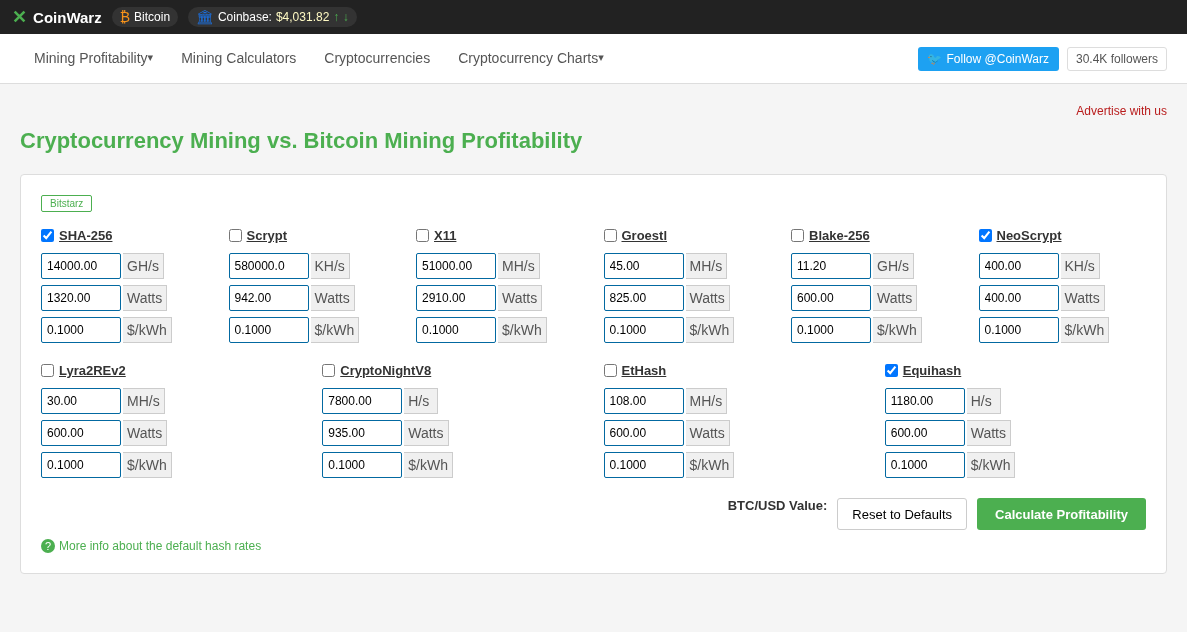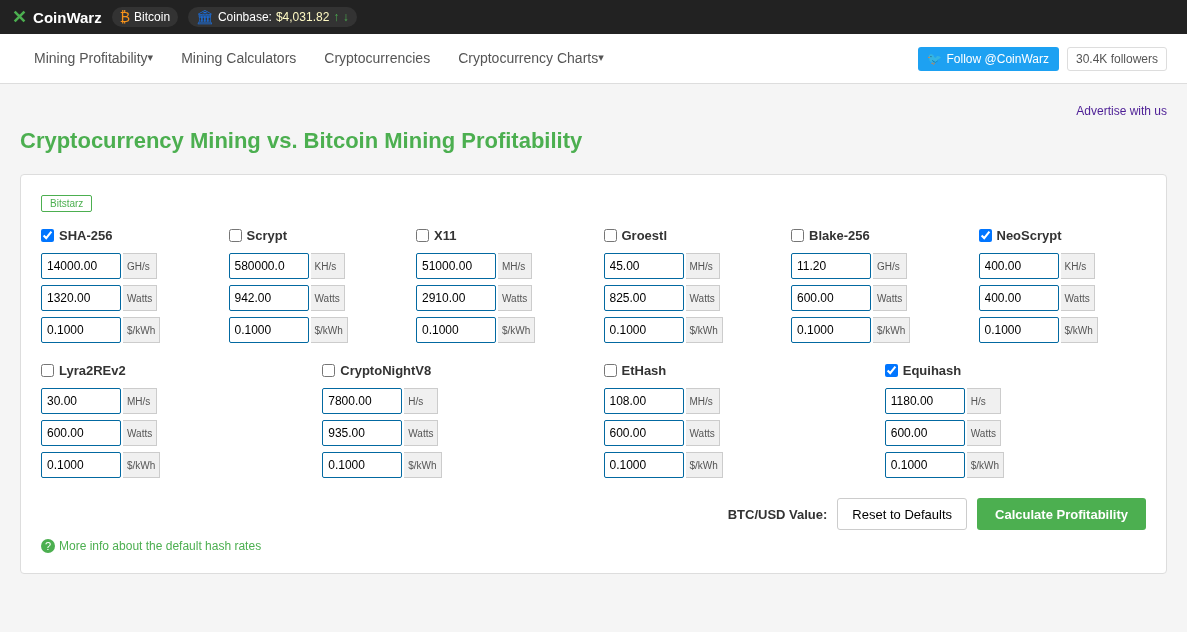--- a/index.html
+++ b/index.html
@@ -47,21 +47,21 @@
       padding: 5px 10px; font-size: 12px; cursor: pointer; display: flex; align-items: center; gap: 4px;
     }
     .followers-badge {
       background: #fff; border: 1px solid #ddd; border-radius: 3px;
       padding: 4px 8px; font-size: 12px; color: #555;
     }
 
     
     #main { padding: 20px; max-width: 1187px; }
 
-    .advertise-link { text-align: right; color: #4c1d95; font-size: 12px; margin-bottom: 10px; display: block; }
+    .advertise-link { text-align: right; color: #b91c1c; font-size: 12px; margin-bottom: 10px; display: block; }
 
     .page-title {
       color: #4caf50; font-size: 22px; font-weight: bold; margin-bottom: 20px;
     }
 
     
     #calc-panel {
       background: #fff; border: 1px solid #ddd; border-radius: 4px; padding: 20px;
       position: relative;
     }
@@ -72,45 +72,45 @@
     }
 
     .algo-grid {
       display: grid;
       grid-template-columns: repeat(6, 1fr);
       gap: 16px 20px;
       margin-bottom: 20px;
     }
 
     .algo-col { display: flex; flex-direction: column; gap: 6px; }
-    .algo-header { display: flex; align-items: center; gap: 5px; font-size: 13px; font-weight: bold; margin-bottom: 4px; }
+    .algo-header { display: flex; align-items: center; gap: 5px; font-size: 13px; font-weight: bold; margin-bottom: 4px; text-decoration: underline; }
     .algo-header input[type=checkbox] { width: 13px; height: 13px; }
 
     .input-row { display: flex; align-items: center; gap: 2px; }
     .input-row input[type=text] {
       width: 80px; border: 1px solid #0369a1; border-radius: 2px;
       padding: 3px 5px; font-size: 12px; height: 26px;
     }
     .input-row .unit {
-      font-size: 10px; color: #555; min-width: 34px;
+      font-size: 14px; color: #555; min-width: 34px;
       background: #f0f0f0; border: 1px solid #ccc; border-left: none;
       padding: 3px 4px; height: 26px; display: flex; align-items: center;
     }
 
     
     .algo-grid-2 {
       display: grid;
       grid-template-columns: repeat(4, 1fr);
       gap: 16px 20px;
       margin-bottom: 20px;
     }
 
     
     .bottom-row {
-      display: flex; align-items: center; justify-content: flex-end; gap: 10px;
+      display: flex; align-items: flex-start; justify-content: flex-end; gap: 10px;
       margin-top: 10px;
     }
     .btc-usd-label { font-size: 13px; font-weight: bold; color: #333; }
     .btc-select {
       border: 1px solid #ccc; border-radius: 2px; padding: 5px 8px;
       font-size: 13px; height: 32px; min-width: 180px;
     }
     .reset-btn {
       background: #fff; border: 1px solid #ccc; border-radius: 3px;
       padding: 5px 14px; font-size: 13px; cursor: pointer; height: 32px;

